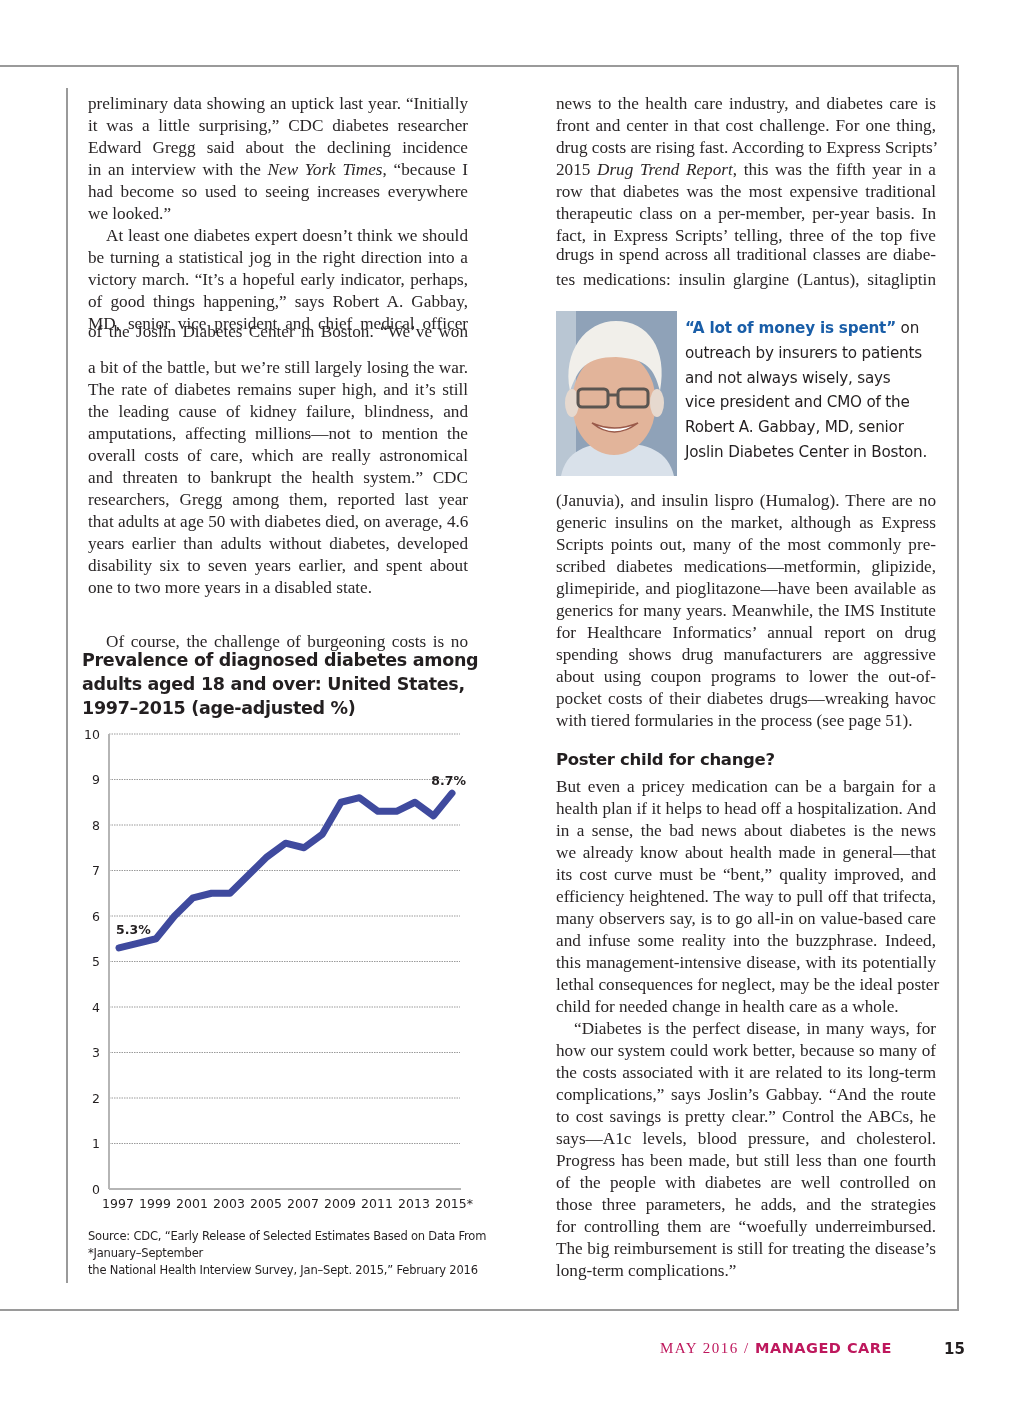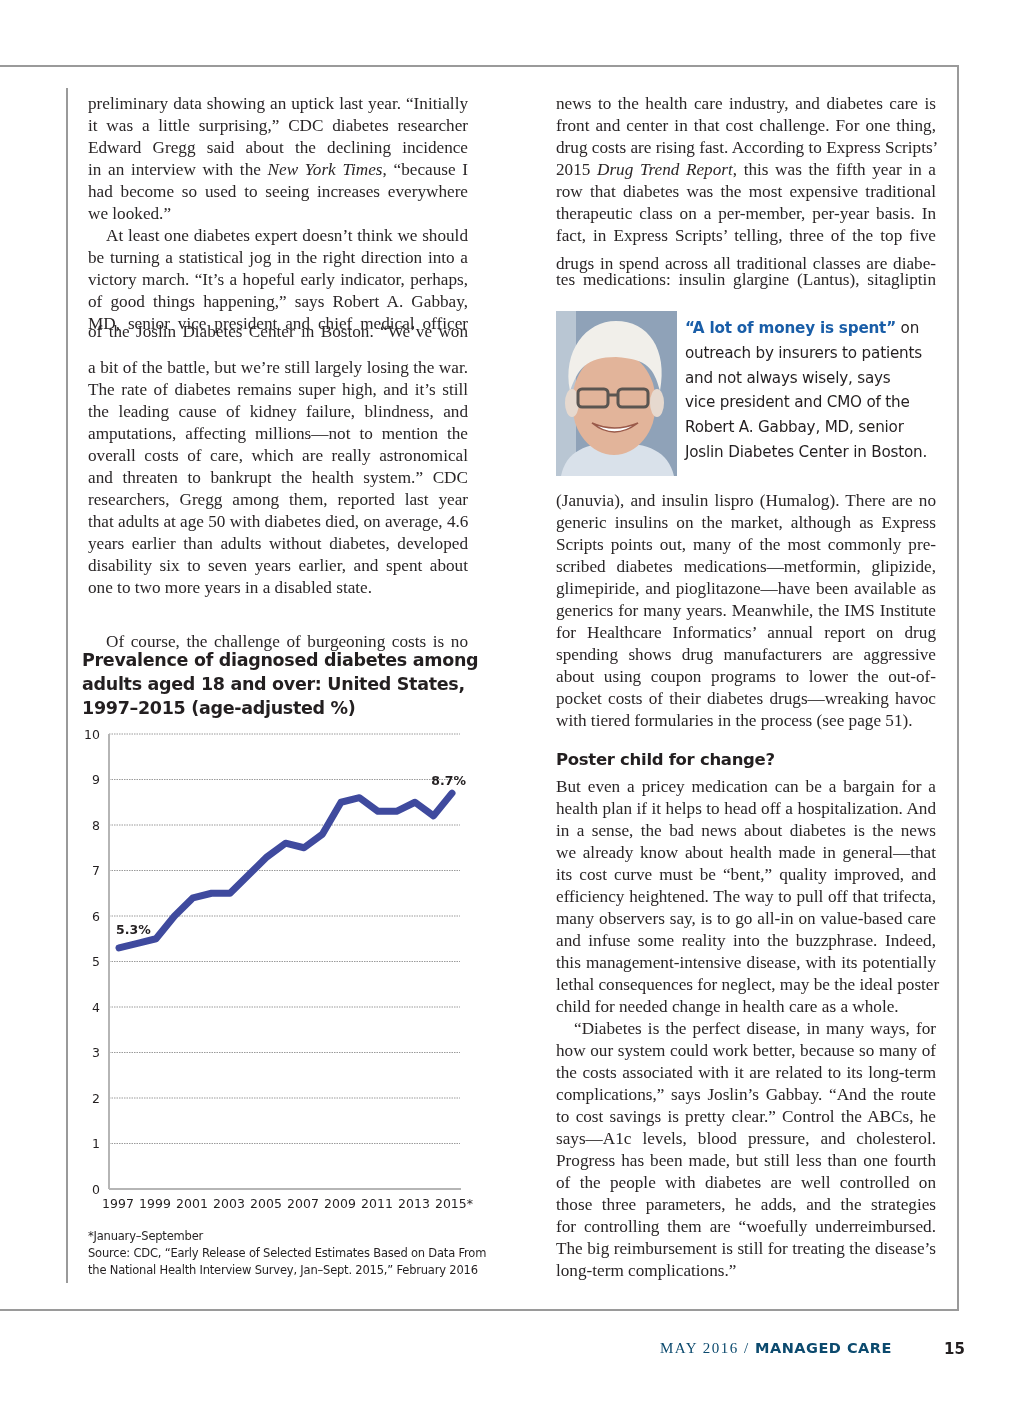--- a/index.html
+++ b/index.html
@@ -15,21 +15,21 @@
   .chart-title div { white-space: nowrap; }
   #chart { position: absolute; left: 0; top: 0; }
   .ytick { font-family: "DejaVu Sans", sans-serif; font-size: 12.5px; fill: #231f20; }
   .xtick { font-family: "DejaVu Sans", sans-serif; font-size: 12.5px; fill: #231f20; }
   .dlabel { font-family: "DejaVu Sans", sans-serif; font-size: 12.5px; font-weight: bold; fill: #231f20; }
   .chart-notes { position: absolute; left: 88px; top: 1228px; font-family: "DejaVu Sans", sans-serif; font-size: 11.5px; line-height: 17px; color: #231f20; white-space: nowrap; letter-spacing: -0.2px; }
   .photo { position: absolute; left: 556px; top: 311px; width: 121px; height: 165px; overflow: hidden; background: #9fb0c4; }
   .pullquote { position: absolute; left: 685px; top: 316px; font-family: "DejaVu Sans", sans-serif; font-size: 15.2px; line-height: 24.8px; color: #231f20; white-space: nowrap; letter-spacing: -0.2px; }
   .pullquote .hl { color: #1a5ea8; font-weight: bold; }
   .subhead { position: absolute; left: 556px; top: 750px; font-family: "DejaVu Sans", sans-serif; font-weight: bold; font-size: 16.5px; color: #231f20; letter-spacing: -0.3px; }
-  .footer { position: absolute; top: 1340px; font-size: 15px; color: #0c4a6e; white-space: nowrap; }
+  .footer { position: absolute; top: 1340px; font-size: 15px; color: #be185d; white-space: nowrap; }
   .footer .month { font-family: "Liberation Serif", serif; letter-spacing: 1.5px; }
   .footer .mag { font-family: "DejaVu Sans", sans-serif; font-weight: bold; letter-spacing: 0.5px; font-size: 14.5px; }
   .footer-page { position: absolute; left: 944px; top: 1340px; font-family: "DejaVu Sans", sans-serif; font-weight: bold; font-size: 15px; color: #231f20; }
 </style>
 </head>
 <body>
 
 <div class="rule-h" style="left:0; top:65px; width:959px;"></div>
 <div class="rule-v" style="left:957px; top:65px; height:1245px;"></div>
 <div class="rule-h" style="left:0; top:1309px; width:959px;"></div>
@@ -128,34 +128,34 @@
       <circle cx="415" cy="802.25" r="0.1" fill="#3f4a9e"></circle>
       <circle cx="433.5" cy="815.9000000000001" r="0.1" fill="#3f4a9e"></circle>
       <circle cx="452" cy="793.1500000000001" r="0.1" fill="#3f4a9e"></circle>
     </g>
   <g id="annot-layer">
       <text class="dlabel" x="116" y="933.85" text-anchor="start">5.3%</text>
       <text class="dlabel" x="466" y="785.1500000000001" text-anchor="end">8.7%</text>
     </g>
 </svg>
 <div class="chart-notes">
+  <div>Source: CDC, “Early Release of Selected Estimates Based on Data From</div>
   <div>*January–September</div>
-  <div>Source: CDC, “Early Release of Selected Estimates Based on Data From</div>
   <div>the National Health Interview Survey, Jan–Sept. 2015,” February 2016</div>
 </div>
 
 <div class="col" id="right-top" style="left:556px; top:93px; width:380px;">
     <div class="line" style="top: 0px; width: 380px;">news to the health care industry, and diabetes care is</div>
     <div class="line" style="top: 22px; width: 380px;">front and center in that cost challenge. For one thing,</div>
     <div class="line" style="top: 44px; width: 380px;">drug costs are rising fast. According to Express Scripts’</div>
     <div class="line" style="top: 66px; width: 380px;">2015 <i>Drug Trend Report</i>, this was the fifth year in a</div>
     <div class="line" style="top: 88px; width: 380px;">row that diabetes was the most expensive traditional</div>
     <div class="line" style="top: 110px; width: 380px;">therapeutic class on a per-member, per-year basis. In</div>
     <div class="line" style="top: 132px; width: 380px;">fact, in Express Scripts’ telling, three of the top five</div>
-    <div class="line" style="top: 160px; width: 380px;">drugs in spend across all traditional classes are diabe-</div>
+    <div class="line" style="top: 151px; width: 380px;">drugs in spend across all traditional classes are diabe-</div>
     <div class="line" style="top: 176px; width: 380px;">tes medications: insulin glargine (Lantus), sitagliptin</div>
   </div>
 
 <div class="photo" aria-label="Portrait of Robert A. Gabbay">
   <svg width="121" height="165" viewBox="0 0 121 165">
     <rect width="121" height="165" fill="#8fa2b8"></rect>
     <rect x="0" y="0" width="20" height="165" fill="#b9c6d3"></rect>
     <path d="M5 165 C10 140 30 132 60 132 C92 132 112 140 118 165 Z" fill="#d9e1ea"></path>
     <ellipse cx="58" cy="92" rx="42" ry="52" fill="#e2b49a"></ellipse>
     <path d="M14 80 C6 40 30 10 60 10 C92 10 112 38 104 80 C98 58 92 48 60 46 C30 46 22 58 14 80 Z" fill="#f1efea"></path>

